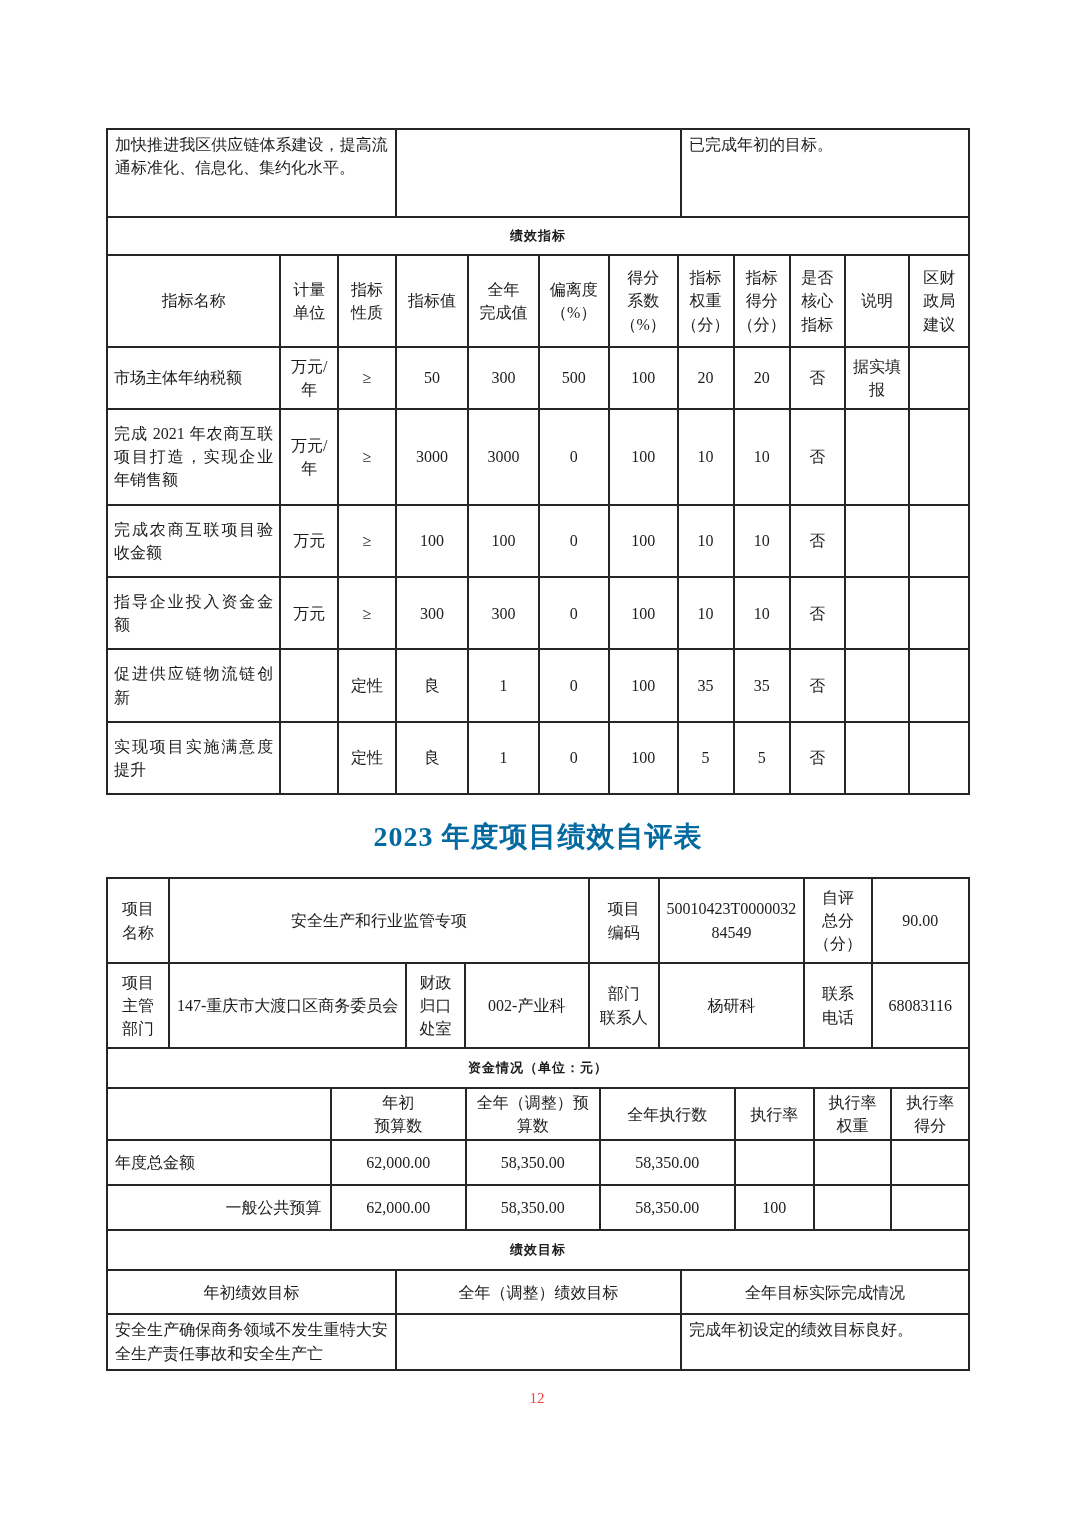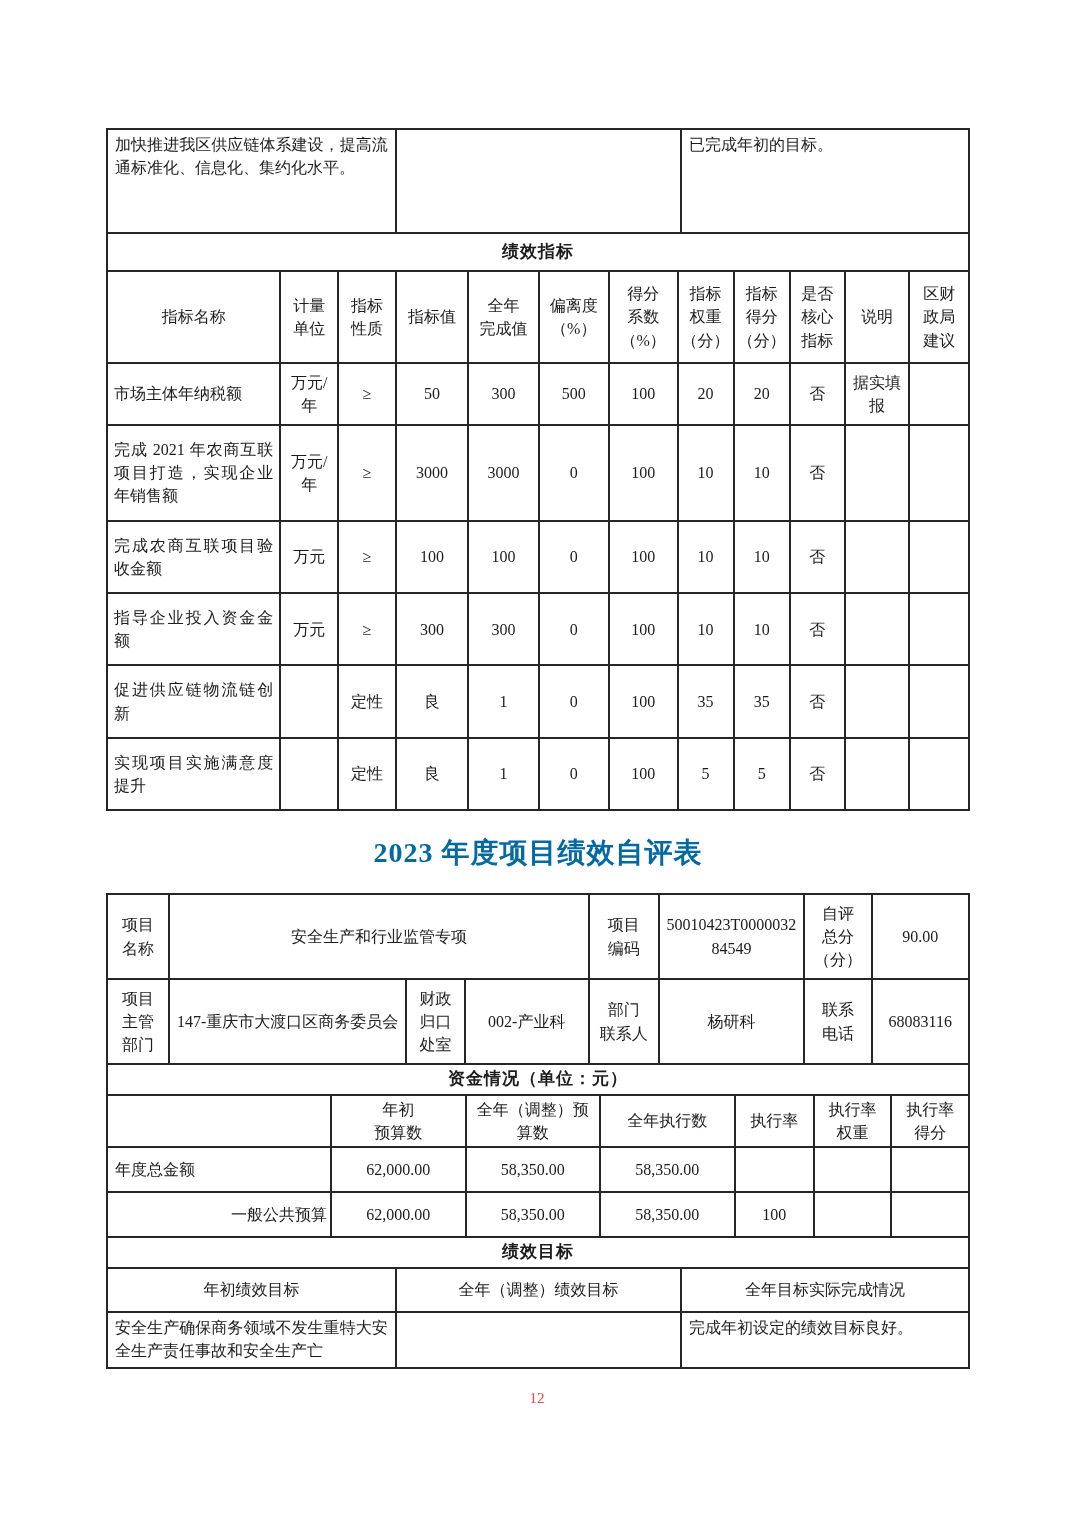--- a/index.html
+++ b/index.html
@@ -9,31 +9,31 @@
   }
   .sheet{position:absolute;left:106px;top:128px;width:864px;}
   table{width:100%;border-collapse:collapse;table-layout:fixed;}
   table + table, .doc-title + table{margin-top:-2px;}
   td{
     border:2px solid #262626;font-size:16px;line-height:1.45;
     text-align:center;vertical-align:middle;padding:2px 3px;
     overflow:hidden;
   }
   .pl{white-space:pre-line;}
-  .band{font-weight:bold;font-size:17px;letter-spacing:1px;}
-  .h88{height:104px}.h38{height:38px}.h92{height:92px}
+  .band{font-weight:bold;font-size:13px;letter-spacing:1px;}
+  .h88{height:88px}.h38{height:38px}.h92{height:92px}
   .h62{height:62px}.h85{height:85px}.h60{height:60px}.h58{height:56px}
-  .h40{height:30px}.h64{height:48px}.h45{height:45px}.h44{height:44px}
+  .h40{height:40px}.h64{height:48px}.h45{height:45px}.h44{height:44px}
   .top{vertical-align:top;}
   .just{text-align:justify;text-justify:inter-ideograph;padding:3px 7px;}
   .tl{text-align:left;padding:3px 7px;}
   .name{text-align:justify;text-justify:inter-ideograph;padding:12px 6px;}
   .ind0{text-align:left;padding-left:7px;}
   .ind1{text-align:left;padding-left:26px;}
-  .ind2{text-align:right;padding-left:112px;}
+  .ind2{text-align:center;padding-left:112px;}
   .code{word-break:break-all;padding:2px 4px;}
   .doc-title{
     height:84px;display:flex;align-items:center;justify-content:center;
     font-weight:bold;font-size:28px;letter-spacing:1px;color:#0369a1;
   }
   .page-num{
     position:absolute;top:1390px;left:0;width:100%;
     text-align:center;font-size:15px;color:#ef4444;
   }
 </style>

